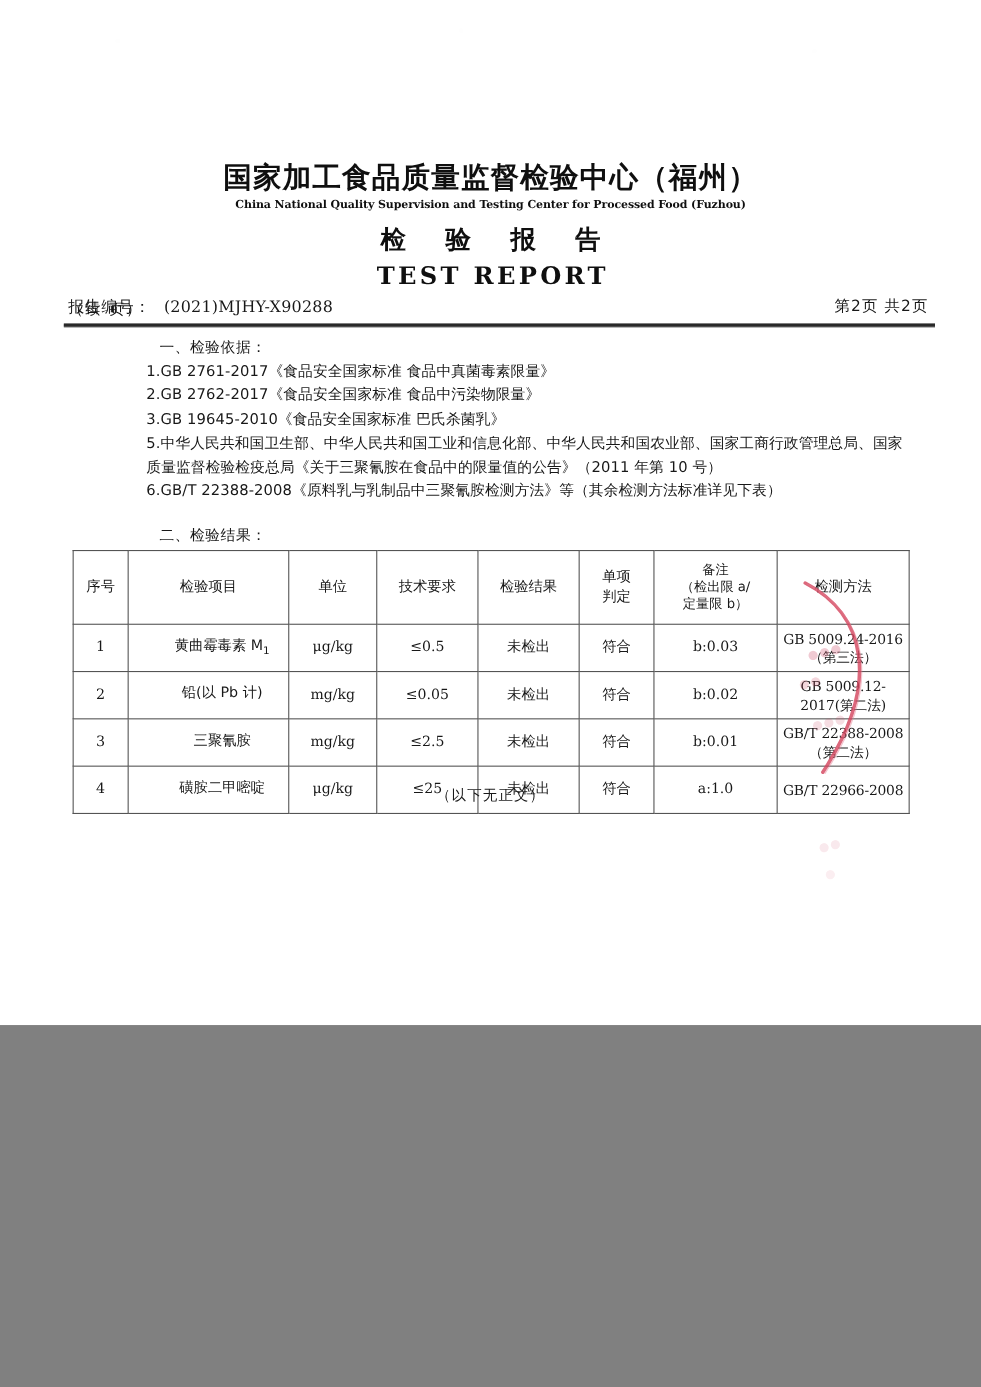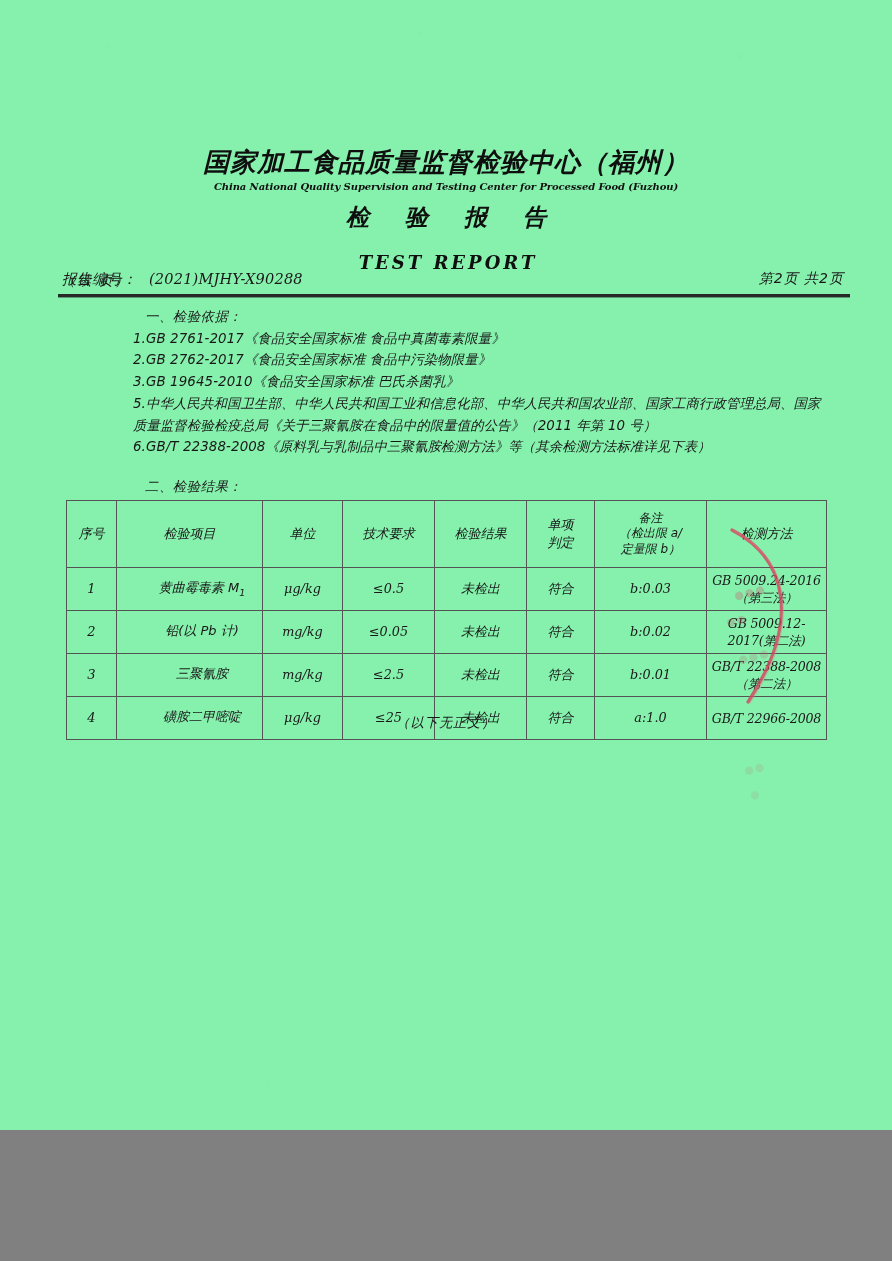--- a/index.html
+++ b/index.html
@@ -3,28 +3,27 @@
 <meta charset="utf-8">
 <style>
   html, body {
     margin: 0;
     padding: 0;
     background: #808080;
   }
   .page {
     position: relative;
     width: 892px;
-    height: 1130px;
-    background: #86efac;
+    height: 932px;
+    background: #ffffff;
     margin: 0 auto;
     overflow: hidden;
     font-family: "DejaVu Sans", "Liberation Sans", sans-serif;
     color: #1a1a1a;
     filter: contrast(1.02);
-    font-style: italic;
   }
   
   .scan-noise {
     position: absolute;
     inset: 0;
     pointer-events: none;
     background:
       radial-gradient(circle at 12% 4%, rgba(0,0,0,0.012) 0 2px, transparent 3px),
       radial-gradient(circle at 47% 3%, rgba(0,0,0,0.010) 0 2px, transparent 3px),
       radial-gradient(circle at 83% 5%, rgba(0,0,0,0.010) 0 2px, transparent 3px),
@@ -60,23 +59,23 @@
     font-weight: bold;
     font-size: 23px;
     letter-spacing: 14px;
     margin-top: 10px;
     padding-left: 14px;
     color: #111;
   }
   .doc-title-en {
     font-family: "DejaVu Serif", "Liberation Serif", serif;
     font-weight: bold;
-    font-size: 18px;
+    font-size: 22px;
     letter-spacing: 3px;
-    margin-top: 19px;
+    margin-top: 5px;
     padding-left: 4px;
     color: #111;
   }
 
   
   .meta-row {
     position: absolute;
     left: 62px;
     right: 48px;
     top: 270px;

